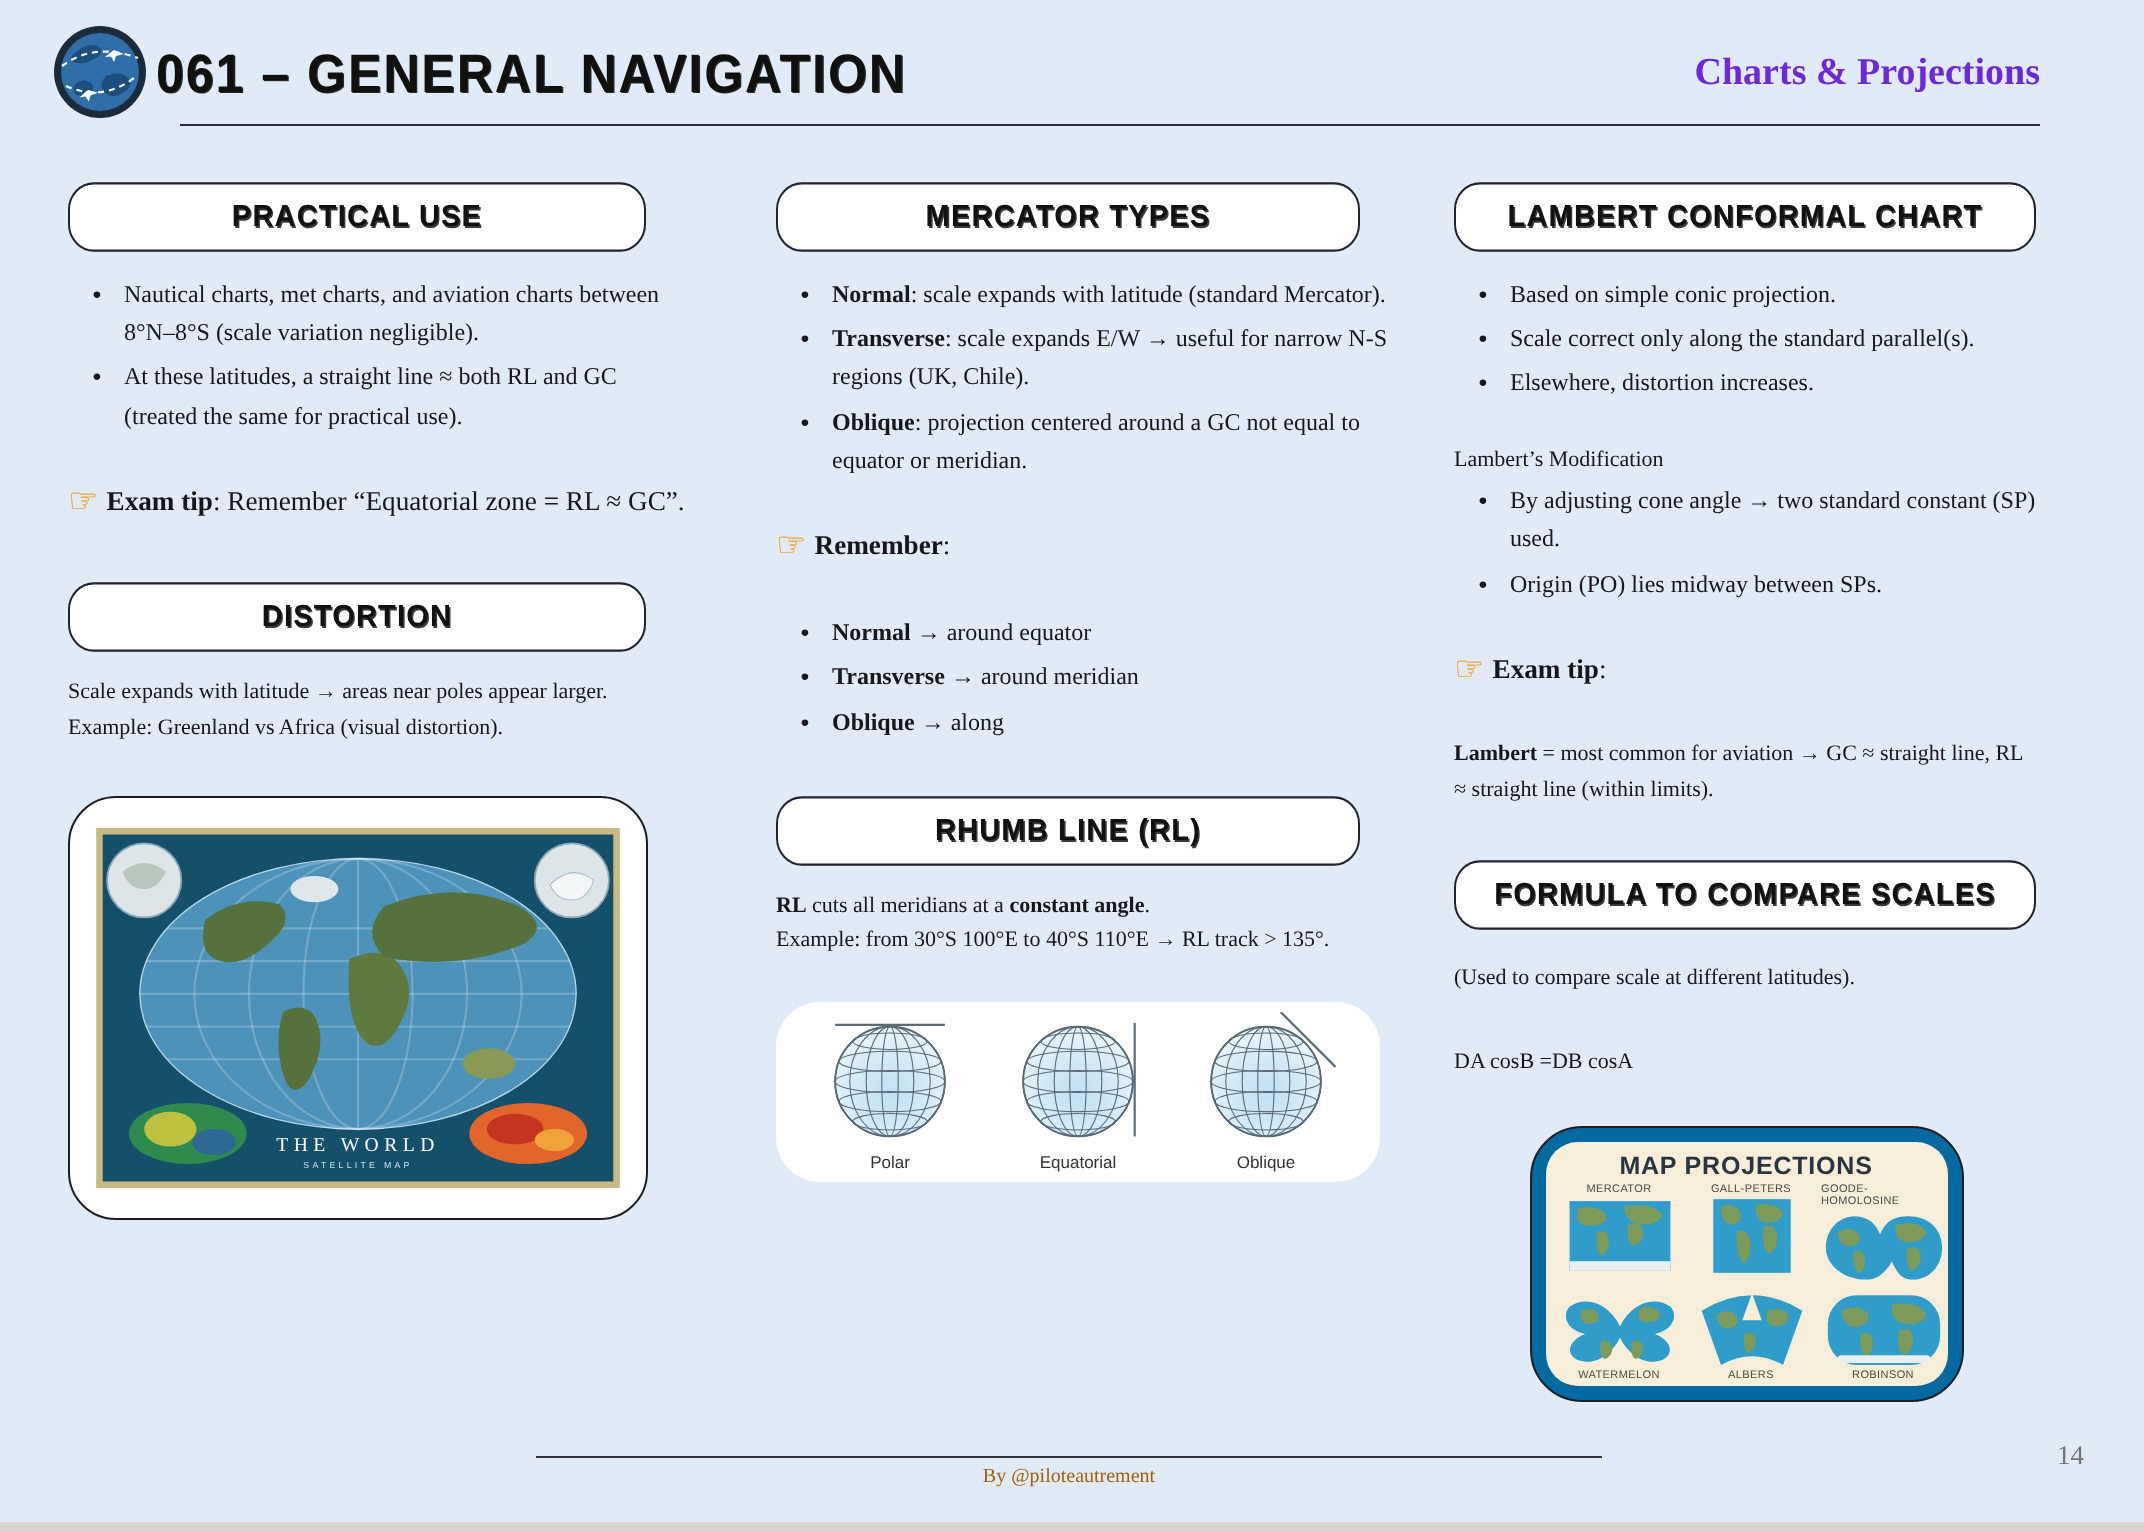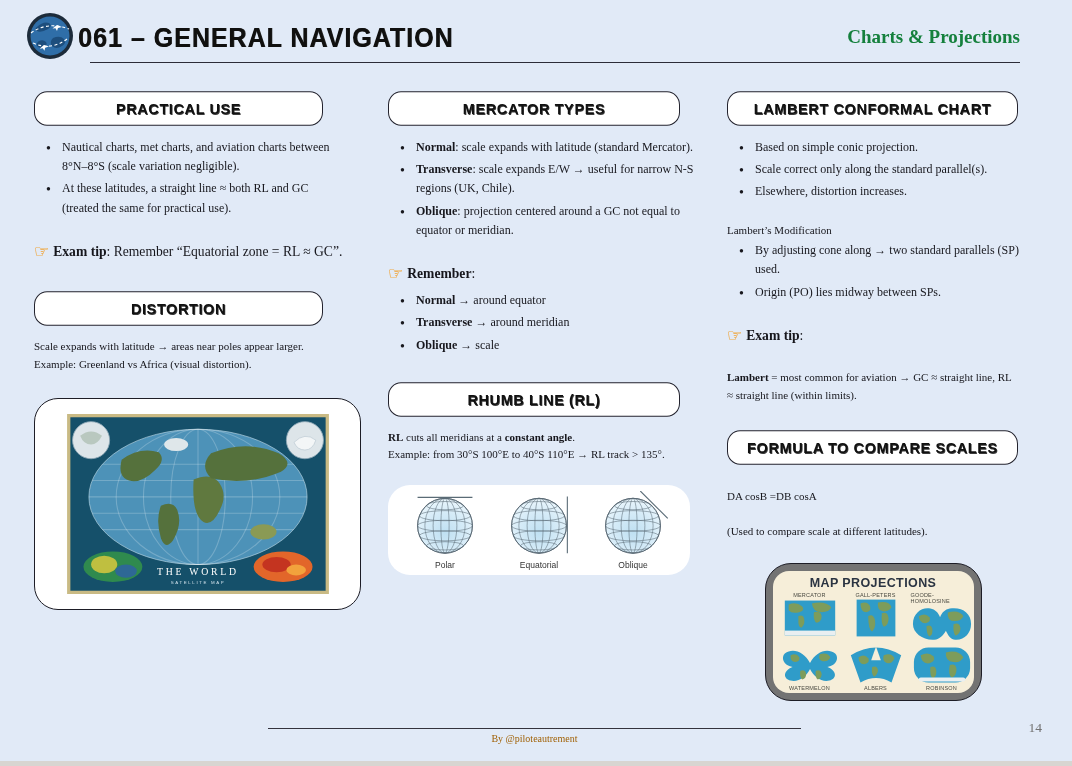--- a/index.html
+++ b/index.html
@@ -16,21 +16,21 @@
   .page-title {
     position:absolute; left:78px; top:22px;
     font-family:"Liberation Sans", sans-serif; font-weight:900;
     font-size:25px; letter-spacing:1px; color:#10100f;
     transform:scaleY(1.08); transform-origin:left top;
     text-shadow:0.6px 0.6px 0 #2a2a2a;
     white-space:nowrap;
   }
   .page-subtitle {
     position:absolute; right:52px; top:26px;
-    font-family:"Liberation Serif", serif; font-weight:700; font-size:19px; color:#15803d;
+    font-family:"Liberation Serif", serif; font-weight:700; font-size:19px; color:#6d28d9;
   }
   .hdr-rule { position:absolute; left:90px; top:62px; width:930px; border-top:1.6px solid #2c2c38; }
 
   
   .col { position:absolute; top:92px; }
   .col1 { left:34px;  width:330px; }
   .col2 { left:388px; width:302px; }
   .col3 { left:727px; width:292px; }
 
   .section-title {
@@ -51,35 +51,35 @@
   .col3 ul.bullets li { width:285px; }
 
   .tip-line { margin-top:20px; font-size:13.6px; line-height:1.6; }
   .finger { color:#f0a63c; font-size:17px; margin-right:4px; vertical-align:-1px;
             text-shadow:0 0 0 #f0a63c; font-family:"DejaVu Sans", sans-serif; }
   b { font-weight:700; }
   .para { margin-top:13px; font-size:11px; line-height:1.6; width:312px; }
 
   
   .map-box {
-    margin-top:25px; width:327px; height:212px;
+    margin-top:25px; width:290px; height:212px;
     background:#ffffff; border:1.8px solid #1d1d26; border-radius:24px;
     display:flex; align-items:center; justify-content:center;
   }
   .globes-box {
     margin-top:21px; width:302px; height:90px;
     background:#ffffff; border-radius:22px;
     display:flex; align-items:flex-end; justify-content:space-around; padding:6px 10px 5px;
   }
   .globe-cell { text-align:center; }
   .globe-label { font-size:8.5px; color:#333; margin-top:1px; font-family:"Liberation Sans", sans-serif; }
 
   .proj-box {
     margin:23px auto 0; width:217px; height:138px;
-    background:#737373; border:1.8px solid #1d1d26; border-radius:26px;
+    background:#0369a1; border:1.8px solid #1d1d26; border-radius:26px;
     display:flex; align-items:center; justify-content:center;
   }
   .proj-inner {
     width:201px; height:122px; background:#f6eed9; border-radius:16px;
     padding:5px 6px 3px; display:flex; flex-direction:column;
   }
   .proj-title {
     text-align:center; font-family:"Liberation Sans", sans-serif; font-weight:800;
     font-size:12.5px; letter-spacing:0.4px; color:#2b3442; margin-bottom:2px;
   }
@@ -190,24 +190,24 @@
     <div class="section-title">MERCATOR TYPES</div>
 
     <ul class="bullets">
       <li><b>Normal</b><span>: scale expands with latitude (standard Mercator).</span></li>
       <li><b>Transverse</b><span>: scale expands E/W → useful for narrow N-S regions (UK, Chile).</span></li>
       <li><b>Oblique</b><span>: projection centered around a GC not equal to equator or meridian.</span></li>
     </ul>
 
     <p class="tip-line"><span class="finger">☞</span><b>Remember</b><span>:</span></p>
 
-    <ul class="bullets" style="margin-top:4px">
+    <ul class="bullets" style="margin-top:20px">
       <li><b>Normal</b><span> → around equator</span></li>
       <li><b>Transverse</b><span> → around meridian</span></li>
-      <li><b>Oblique</b><span> → scale</span></li>
+      <li><b>Oblique</b><span> → along</span></li>
     </ul>
 
     <div class="section-title" style="margin-top:28px">RHUMB LINE (RL)</div>
 
     <p class="para"><b>RL</b><span> cuts all meridians at a </span><b>constant angle</b><span>.</span><br><span>Example: from 30°S 100°E to 40°S 110°E → RL track &gt; 135°.</span></p>
 
     <div class="globes-box">
       <div class="globe-cell">
         <svg viewBox="0 0 76 70" width="76" height="64">
           <line x1="8" y1="7" x2="68" y2="7" stroke="#5a6b76" stroke-width="1.2"></line>
@@ -270,32 +270,32 @@
 
     <ul class="bullets">
       <li>Based on simple conic projection.</li>
       <li>Scale correct only along the standard parallel(s).</li>
       <li>Elsewhere, distortion increases.</li>
     </ul>
 
     <p class="para" style="margin-top:20px">Lambert’s Modification</p>
 
     <ul class="bullets" style="margin-top:2px">
-      <li>By adjusting cone along → two standard parallels (SP) used.</li>
+      <li>By adjusting cone angle → two standard constant (SP) used.</li>
       <li>Origin (PO) lies midway between SPs.</li>
     </ul>
 
     <p class="tip-line"><span class="finger">☞</span><b>Exam tip</b><span>:</span></p>
 
     <p class="para" style="margin-top:20px; width:292px"><b>Lambert</b><span> = most common for aviation → GC ≈ straight line, RL ≈ straight line (within limits).</span></p>
 
     <div class="section-title" style="margin-top:27px">FORMULA TO COMPARE SCALES</div>
 
+    <p class="para" style="margin-top:17px">(Used to compare scale at different latitudes).</p>
     <p class="para" style="margin-top:24px">DA cosB =DB cosA</p>
-    <p class="para" style="margin-top:17px">(Used to compare scale at different latitudes).</p>
 
     <div class="proj-box">
       <div class="proj-inner">
         <div class="proj-title">MAP PROJECTIONS</div>
         <div class="proj-grid">
           <div class="proj-cell">
             <div class="proj-label">MERCATOR</div>
             <svg viewBox="0 0 64 40" width="62" height="40">
               <rect x="6" y="2" width="52" height="36" fill="#2f9cc9"></rect>
               <path d="M10,6 q8,-3 14,2 q3,4 -3,6 q-8,2 -11,-2z" fill="#7d9c5b"></path>

